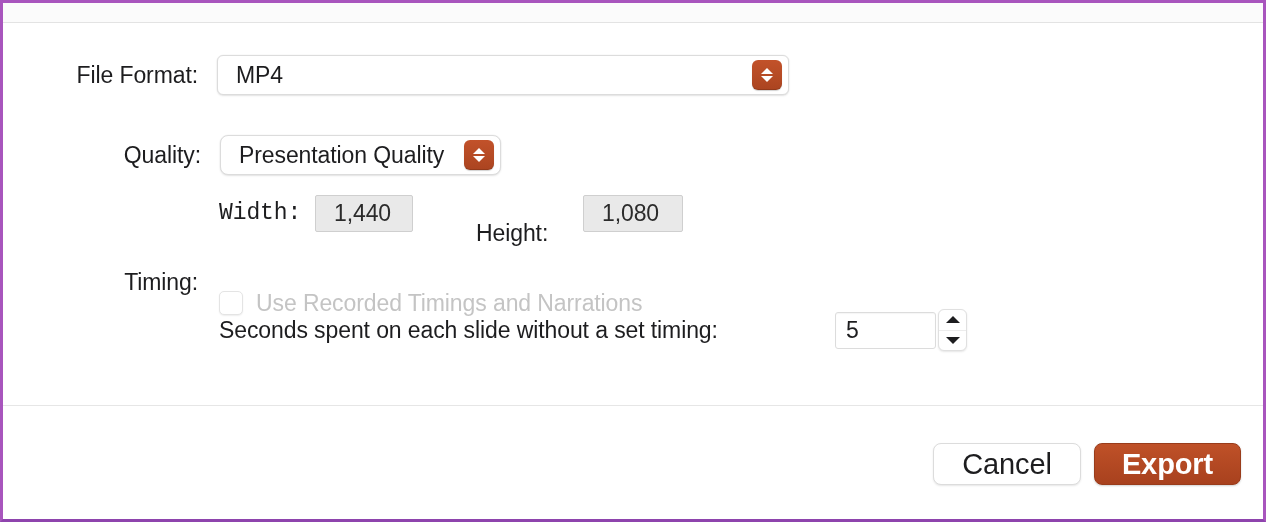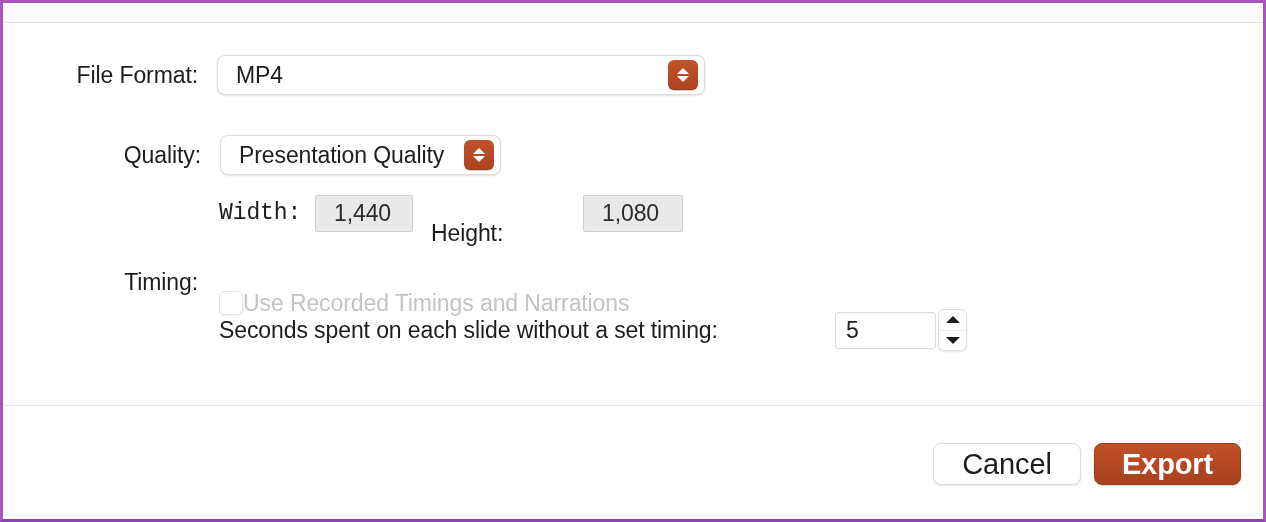--- a/index.html
+++ b/index.html
@@ -103,21 +103,22 @@
   }
 
   .popup-value {
     font-size: 23px;
     color: #1d1d1f;
     white-space: nowrap;
     letter-spacing: -0.1px;
   }
 
   .popup.wide {
-    width: 488px;
+    width: 572px;
+    border-radius: 6px;
   }
   .popup.wide .popup-value {
     flex: 1;
   }
 
   .popup.fit .popup-value {
     margin-right: 20px;
   }
 
   .stepper-glyph {
@@ -280,31 +281,31 @@
           <span class="chev down"></span>
         </span>
       </div>
     </div>
 
     <div class="row" style="left:0; top:170px; width:100%; height:40px;">
       <span class="field-label" style="position:absolute; left:216px;font-family:Liberation Mono, monospace;">Width:</span>
       <div class="num-field" style="position:absolute; left:312px; width:98px;">
         <span>1,440</span>
       </div>
-      <span class="field-label" style="position:absolute; left:428px;margin-top:41px;">Height:</span>
+      <span class="field-label" style="position:absolute; left:473px;margin-top:41px;">Height:</span>
       <div class="num-field" style="position:absolute; left:556px; width:100px;margin-left:24px;">
         <span>1,080</span>
       </div>
     </div>
 
     <div class="row" style="left:0; top:243px; width:100%; height:32px;">
       <div class="label-col">
         <span class="field-label">Timing:</span>
       </div>
-      <div style="position:absolute; left:216px; display:flex; align-items:center; margin-top:42px;">
+      <div style="position:absolute; left:216px; display:flex; align-items:center; gap:13px;margin-top:42px;">
         <span class="checkbox"></span>
         <span class="field-label disabled-label">Use Recorded Timings and Narrations</span>
       </div>
     </div>
 
     <div class="row" style="left:0; top:285px; width:100%; height:44px;">
       <span class="field-label" style="position:absolute; left:216px;">Seconds spent on each slide without a set timing:</span>
       <div class="text-input" style="position:absolute; left:832px; width:101px;">
         <span>5</span>
       </div>

